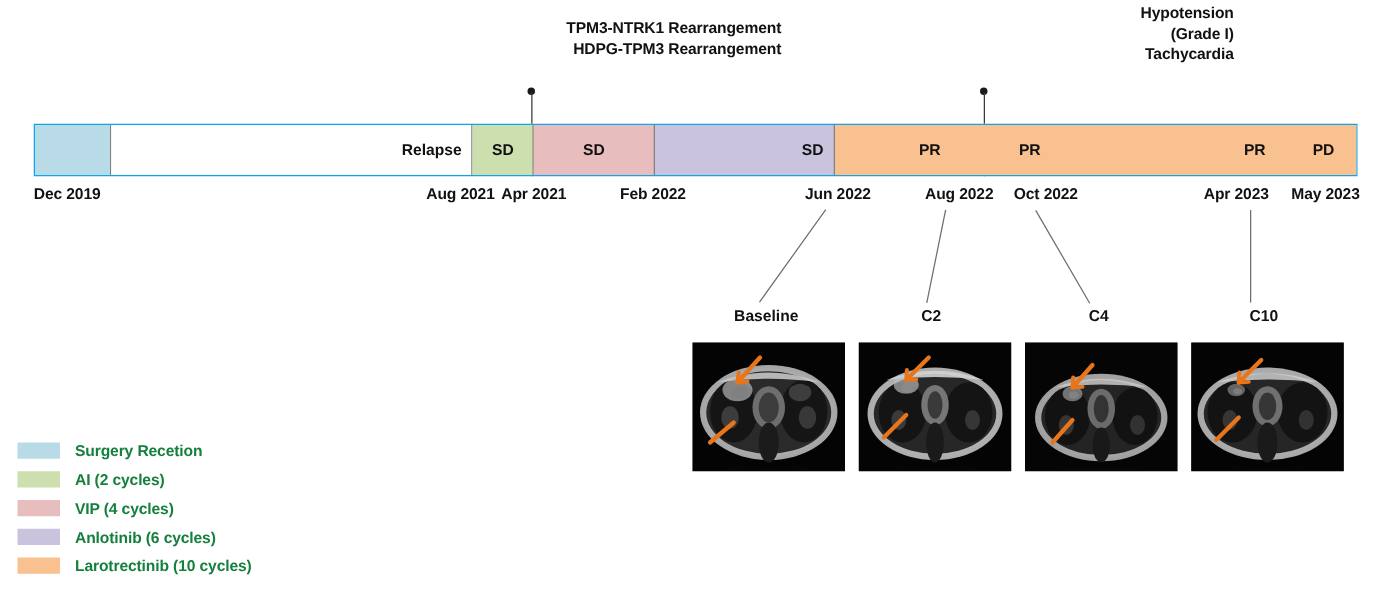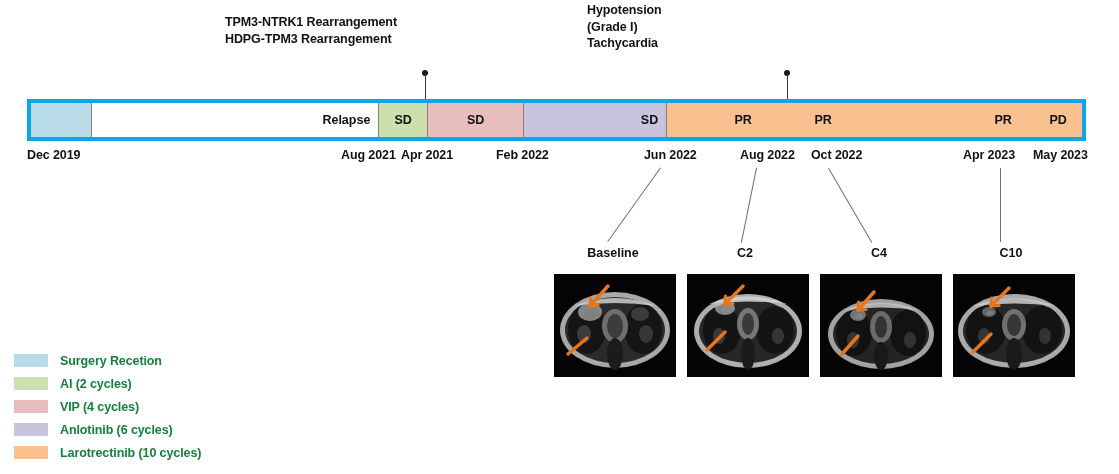--- a/index.html
+++ b/index.html
@@ -13,21 +13,21 @@
   #figure {
     position: relative;
     width: 1119px;
     height: 474px;
     background: #ffffff;
   }
 
   
   .event-label {
     position: absolute;
-    text-align: left;
+    text-align: right;
     font-size: 12.5px;
     font-weight: bold;
     color: #111111;
     line-height: 16.5px;
     letter-spacing: -0.1px;
     white-space: nowrap;
   }
   .event-stem {
     position: absolute;
     width: 1px;
@@ -41,21 +41,21 @@
     background: #1a1a1a;
   }
 
   
   #timeline-bar {
     position: absolute;
     left: 27px;
     top: 99px;
     width: 1059px;
     height: 42px;
-    border: 4px solid #0ea5e9;
+    border: 1px solid #0ea5e9;
     display: flex;
     background: #ffffff;
   }
   .seg {
     height: 100%;
     border-right: 1px solid #808080;
     position: relative;
     display: flex;
     align-items: center;
     justify-content: flex-end;

